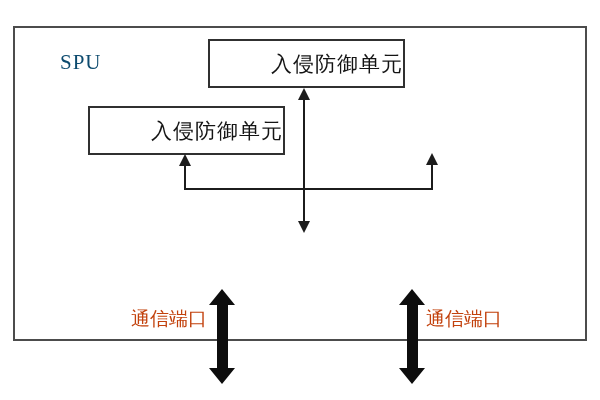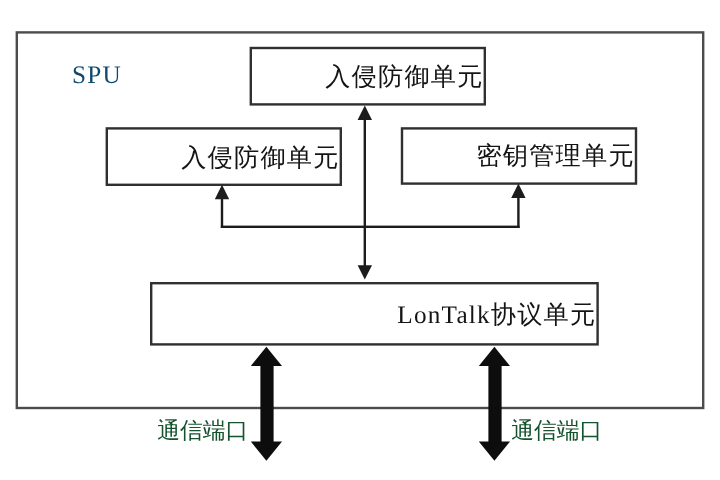--- a/index.html
+++ b/index.html
@@ -80,44 +80,37 @@
   }
   .thick-shaft {
     position: absolute;
     width: 11px;
     background: #0d0d0d;
   }
   .port-label {
     position: absolute;
     font-size: 19px;
     letter-spacing: 0px;
-    color: #14532d;
+    color: #c2410c;
     white-space: nowrap;
-    margin-top: 40px;
   }
 </style>
 </head>
 <body>
 
 <div class="canvas">
 
   <div class="outer-box"></div>
   <div class="spu-label">SPU</div>
 
   <div class="unit-box box-top">
     <span>入侵防御单元</span>
   </div>
   <div class="unit-box box-left">
     <span>入侵防御单元</span>
-  </div>
-  <div class="unit-box box-right">
-    <span>密钥管理单元</span>
-  </div>
-  <div class="unit-box box-bottom">
-    <span>LonTalk协议单元</span>
   </div>
 
   <div class="line" style="left:303px; top:98px; width:2px; height:127px;"></div>
   <div class="arrowhead ah-up-thin" style="left:298px; top:88px;"></div>
   <div class="arrowhead ah-down-thin" style="left:298px; top:221px;"></div>
 
   <div class="line" style="left:184px; top:188px; width:249px; height:2px;"></div>
 
   <div class="line" style="left:184px; top:164px; width:2px; height:26px;"></div>
   <div class="arrowhead ah-up-thin" style="left:179px; top:154px;"></div>

